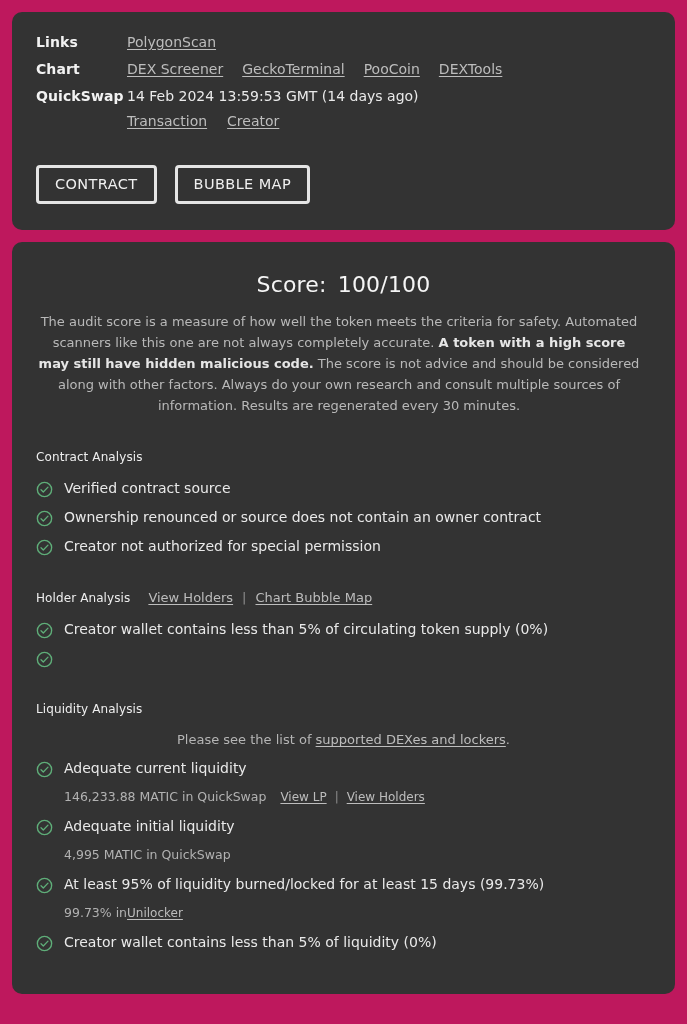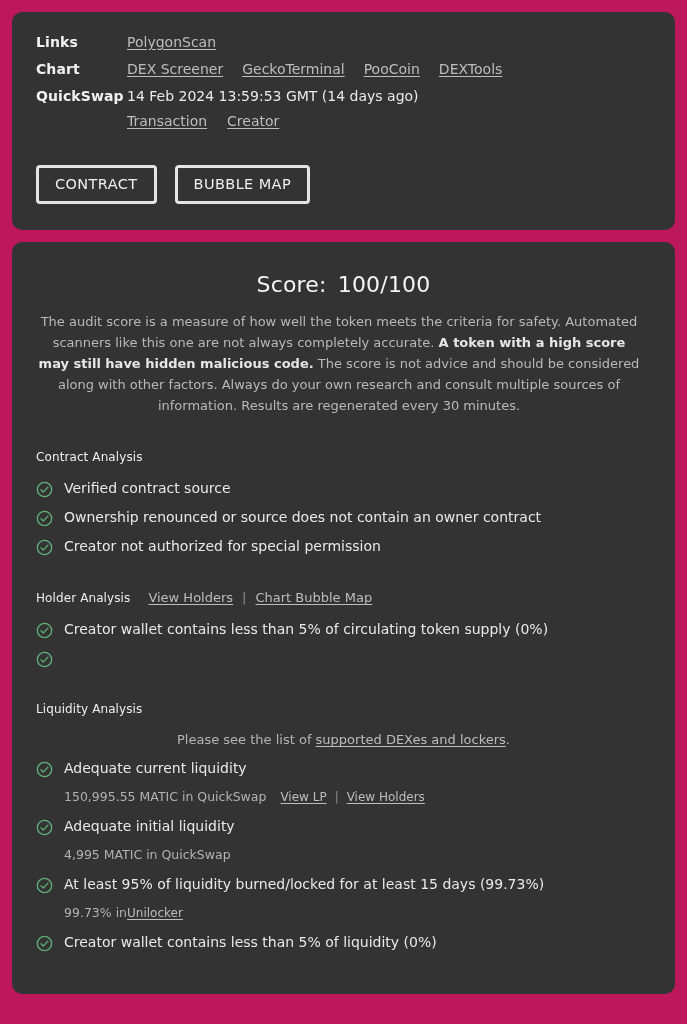--- a/index.html
+++ b/index.html
@@ -304,21 +304,21 @@
       <div class="check-item">
         <span class="check-icon">
           <svg viewBox="0 0 20 20">
               <circle cx="10" cy="10" r="8.4" fill="none" stroke="#5fae79" stroke-width="1.6"></circle>
               <path d="M5.9 10.3 L8.6 13 L14.1 7.2" fill="none" stroke="#5fae79" stroke-width="1.5" stroke-linecap="round" stroke-linejoin="round"></path>
             </svg>
         </span>
         <span class="check-text">Adequate current liquidity</span>
       </div>
       <div class="detail-line">
-        <span class="dsep-pre">150,995.55 MATIC in QuickSwap</span>
+        <span class="dsep-pre">146,233.88 MATIC in QuickSwap</span>
         <a class="lnk">View LP</a>
         <span class="sep">|</span>
         <a class="lnk">View Holders</a>
       </div>
 
       <div class="check-item">
         <span class="check-icon">
           <svg viewBox="0 0 20 20">
               <circle cx="10" cy="10" r="8.4" fill="none" stroke="#5fae79" stroke-width="1.6"></circle>
               <path d="M5.9 10.3 L8.6 13 L14.1 7.2" fill="none" stroke="#5fae79" stroke-width="1.5" stroke-linecap="round" stroke-linejoin="round"></path>

